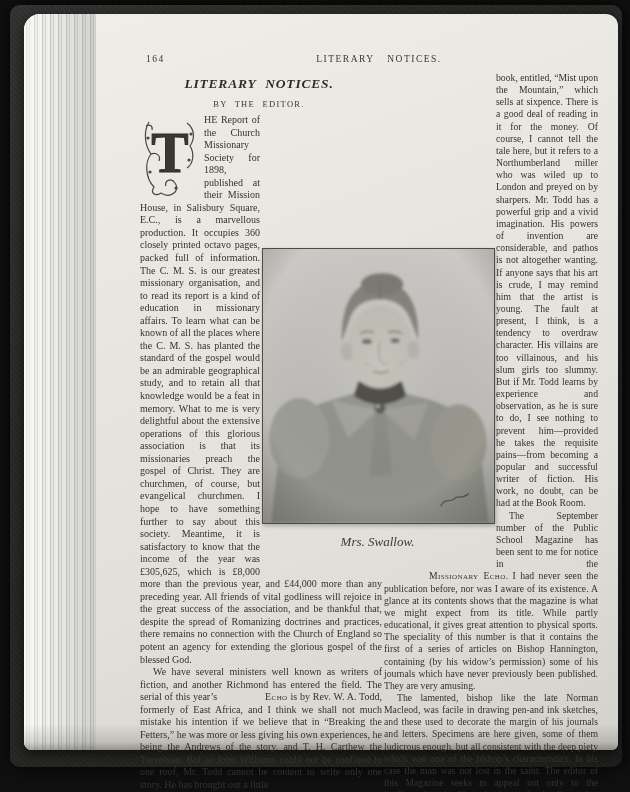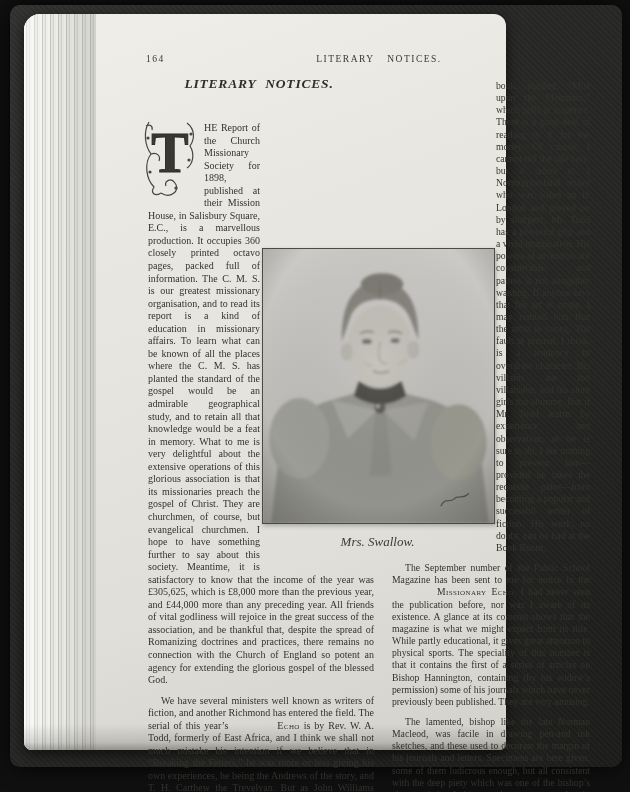--- a/index.html
+++ b/index.html
@@ -5,40 +5,40 @@
   html,body{margin:0;padding:0;background:#0e0e0e;}
   .scene{position:relative;width:630px;height:792px;overflow:hidden;
          background:#101010;font-family:"Liberation Serif","DejaVu Serif",serif;}
   
   .cover{position:absolute;left:10px;top:5px;width:612px;height:762px;
          background:linear-gradient(135deg,#323230 0%,#282826 35%,#242422 70%,#1c1c1a 100%);
          border-radius:10px;box-shadow:0 0 22px rgba(0,0,0,.8);}
   .cover:before{content:"";position:absolute;inset:0;border-radius:10px;
          background:repeating-linear-gradient(45deg,rgba(255,255,255,.02) 0 2px,rgba(0,0,0,.03) 2px 4px);}
   
-  .page{position:absolute;left:24px;top:14px;width:482px;height:736px;
+  .page{position:absolute;left:24px;top:14px;width:594px;height:736px;
         background:linear-gradient(160deg,#efeee9 0%,#e7e6e1 35%,#e0dfd9 70%,#d2d1cb 100%);
         border-radius:16px 12px 6px 8px;box-shadow:0 4px 14px rgba(0,0,0,.65);}
   .page:after{content:"";position:absolute;left:0;right:0;bottom:0;height:26px;
         border-radius:0 0 6px 8px;
         background:linear-gradient(180deg,rgba(60,58,52,0) 0%,rgba(60,58,52,.18) 70%,rgba(30,29,26,.38) 100%);}
   
   .fore-edge{position:absolute;left:0;top:0;bottom:0;width:72px;border-radius:16px 0 0 8px;
         background:repeating-linear-gradient(90deg,#f3f3f0 0 2px,#c6c6c1 2px 3px,#e7e7e3 3px 5px,#d6d6d1 5px 6px,#efefec 6px 8px);}
   .fore-edge:after{content:"";position:absolute;inset:0;border-radius:16px 0 0 8px;
         background:linear-gradient(90deg,rgba(255,255,255,.55) 0%,rgba(255,255,255,0) 30%,rgba(120,118,112,.25) 100%);}
   .head-row span{position:absolute;font-size:9.5px;letter-spacing:1.5px;color:#3a3833;}
   .page-number{left:122px;top:40px;}
   .running-head{left:205px;top:40px;width:300px;text-align:center;word-spacing:9px;}
   .article-title{position:absolute;left:115px;top:62px;width:240px;text-align:center;
         font-style:italic;font-weight:bold;font-size:13.5px;letter-spacing:.8px;word-spacing:5px;color:#2f2d28;}
   .byline{position:absolute;left:115px;top:85px;width:240px;text-align:center;
         font-size:8.5px;letter-spacing:1.3px;word-spacing:4px;color:#3a3833;}
   .col{position:absolute;text-align:justify;color:#34322c;}
-  .col p{margin:8px;}
+  .col p{margin:0;}
   .col-left{left:116px;top:100px;width:242px;font-size:10px;line-height:12.55px;}
   .col-right{left:360px;top:58px;width:214px;font-size:9.7px;line-height:12.15px;}
   .para-indent{text-indent:13px;}
   .photo-push-left{float:right;clear:right;width:122px;height:318px;margin-top:134px;}
   .photo-push-right{float:left;clear:left;width:112px;height:314px;margin-top:176px;}
   .drop-cap{float:left;width:58px;height:82px;margin:2px 6px 0 0;}
   .seg-sc{font-variant:small-caps;letter-spacing:.4px;padding-left:45px;}
   
   .portrait{position:absolute;left:238px;top:234px;width:231px;height:274px;z-index:2;
         border:1.5px solid #4c4a45;background:#c4c3bf;box-shadow:1px 2px 4px rgba(70,68,62,.35);}
@@ -53,20 +53,21 @@
   <div class="cover"></div>
   <div class="page">
     <div class="fore-edge"></div>
 
     <div class="head-row">
       <span class="page-number">164</span>
       <span class="running-head">LITERARY NOTICES.</span>
     </div>
 
     <div class="article-title">LITERARY NOTICES.</div>
+    <div class="byline">BY THE EDITOR.</div>
 
     <div class="col col-left">
       <div class="photo-push-left"></div>
       <svg class="drop-cap" viewBox="0 0 58 82">
         <g stroke="#47453f" stroke-width="1.2" fill="none">
           <path d="M9,6 C3,16 5,30 11,38 C4,47 6,63 14,71 C10,77 15,81 21,77"></path>
           <path d="M47,7 C55,13 55,23 50,30 C55,38 53,48 47,52"></path>
           <path d="M21,77 C30,83 41,75 35,67 C31,61 24,65 26,70"></path>
           <path d="M11,38 C17,36 21,40 19,45"></path>
           <path d="M6,10 C10,8 13,10 12,14"></path>

